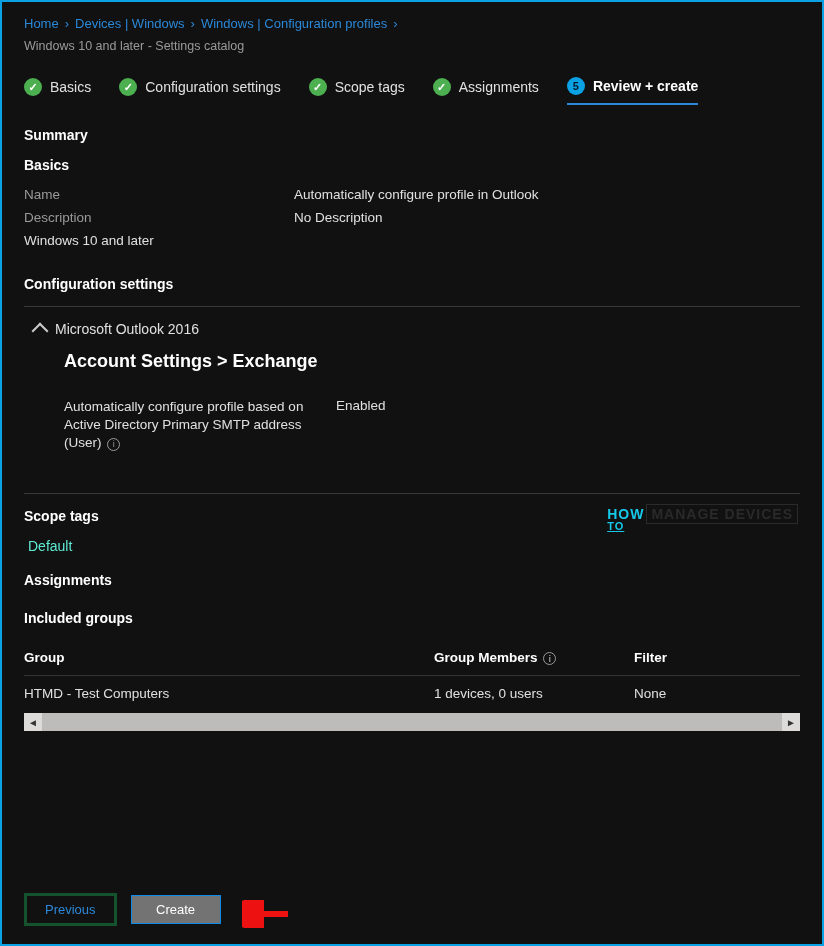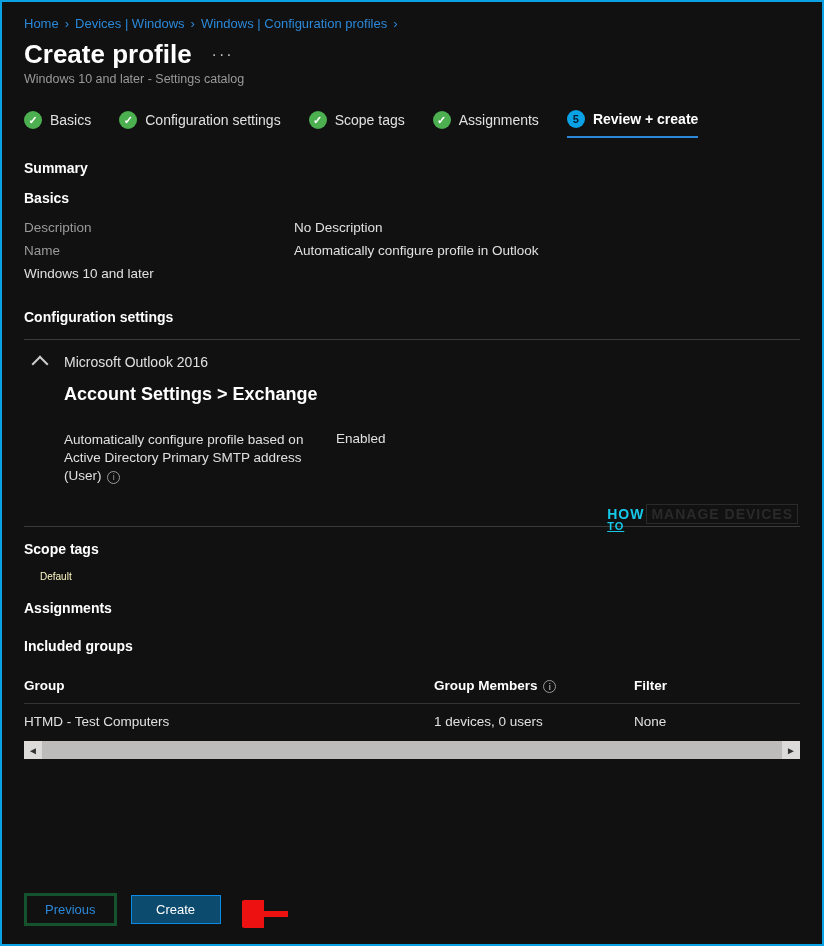--- a/index.html
+++ b/index.html
@@ -100,21 +100,21 @@
   .kv .k { width: 270px; color: #9a9a9a; }
   .kv .v { color: #e0e0e0; }
   hr.sep-line {
     border: none;
     border-top: 1px solid #3a3a3a;
     margin: 14px 0;
   }
   .accordion-head {
     display: flex;
     align-items: flex-end;
-    gap: 18px;
+    gap: 9px;
     margin: 8px 0 14px 10px;
     cursor: pointer;
   }
   .chevron-up {
     width: 12px; height: 12px;
     border-left: 2px solid #ccc;
     border-top: 2px solid #ccc;
     transform: rotate(45deg);
     margin-top: 4px;
   }
@@ -147,21 +147,21 @@
     top: 504px;
     font-family: Arial, sans-serif;
     font-weight: 800;
     font-size: 14px;
     letter-spacing: 1px;
     pointer-events: none;
   }
   .watermark .how { color: #16c9ea; }
   .watermark .to  { color: #16c9ea; font-size: 11px; display:block; text-align:left; margin-top:-2px;text-decoration:underline;}
   .watermark .md  { color: #2a2a2a; border:1px solid #2a2a2a; padding:1px 4px; margin-left:2px;}
-  .scope-val { font-size: 10px; color: #fef9c3; margin-left: 16px; margin-bottom: 18px; }
+  .scope-val { font-size: 14px; color: #5eead4; margin-left: 4px; margin-bottom: 18px; }
   .tbl-wrap { overflow-x: auto; }
   .tbl-head, .tbl-row {
     display: flex;
     font-size: 13.5px;
     padding: 10px 0;
   }
   .tbl-head { color: #fff; font-weight: 600; border-bottom: 1px solid #333; }
   .tbl-row { color: #e0e0e0; }
   .col-group   { width: 410px; flex-shrink:0; }
   .col-members { width: 200px; flex-shrink:0; }
@@ -192,21 +192,21 @@
   .btn-sec {
     background: transparent;
     border: 3px solid #14532d;
     color: #2b88d8;
     padding: 6px 18px;
     font-size: 13px;
     cursor: pointer;
     min-width: 90px;
   }
   .btn-pri {
-    background: #0c4a6e;
+    background: #737373;
     border: 1px solid #0b8ae6;
     color: #ffffff;
     padding: 6px 22px;
     font-size: 13px;
     cursor: pointer;
     min-width: 90px;
   }
   .arrow {
     position: absolute;
     left: 240px;
@@ -221,24 +221,20 @@
 
   <div class="breadcrumb">
     <a>Home</a>
     <span class="sep">›</span>
     <a>Devices | Windows</a>
     <span class="sep">›</span>
     <a>Windows | Configuration profiles</a>
     <span class="sep">›</span>
   </div>
 
-  <div class="title-row">
-    <h1 class="title">Create profile</h1>
-    <span class="ellipsis">···</span>
-  </div>
   <div class="subtitle">Windows 10 and later - Settings catalog</div>
 
   <div class="steps">
     <div class="step">
       <span class="ck green">✓</span>
       <span class="step-lbl">Basics</span>
     </div>
     <div class="step">
       <span class="ck green">✓</span>
       <span class="step-lbl">Configuration settings</span>
@@ -254,26 +250,26 @@
     <div class="step active">
       <span class="ck blue">5</span>
       <span class="step-lbl">Review + create</span>
     </div>
   </div>
 
   <div class="sec-h">Summary</div>
 
   <div class="sec-h">Basics</div>
   <div class="kv">
+    <div class="k">Name</div>
+    <div class="v">Automatically configure profile in Outlook</div>
+  </div>
+  <div class="kv">
     <div class="k">Description</div>
     <div class="v">No Description</div>
-  </div>
-  <div class="kv">
-    <div class="k">Name</div>
-    <div class="v">Automatically configure profile in Outlook</div>
   </div>
   <div class="kv">
     <div class="v">Windows 10 and later</div>
   </div>
 
   <div class="sec-h" style="margin-top:28px">Configuration settings</div>
   <hr class="sep-line">
 
   <div class="accordion-head">
     <div class="chevron-up"></div>

